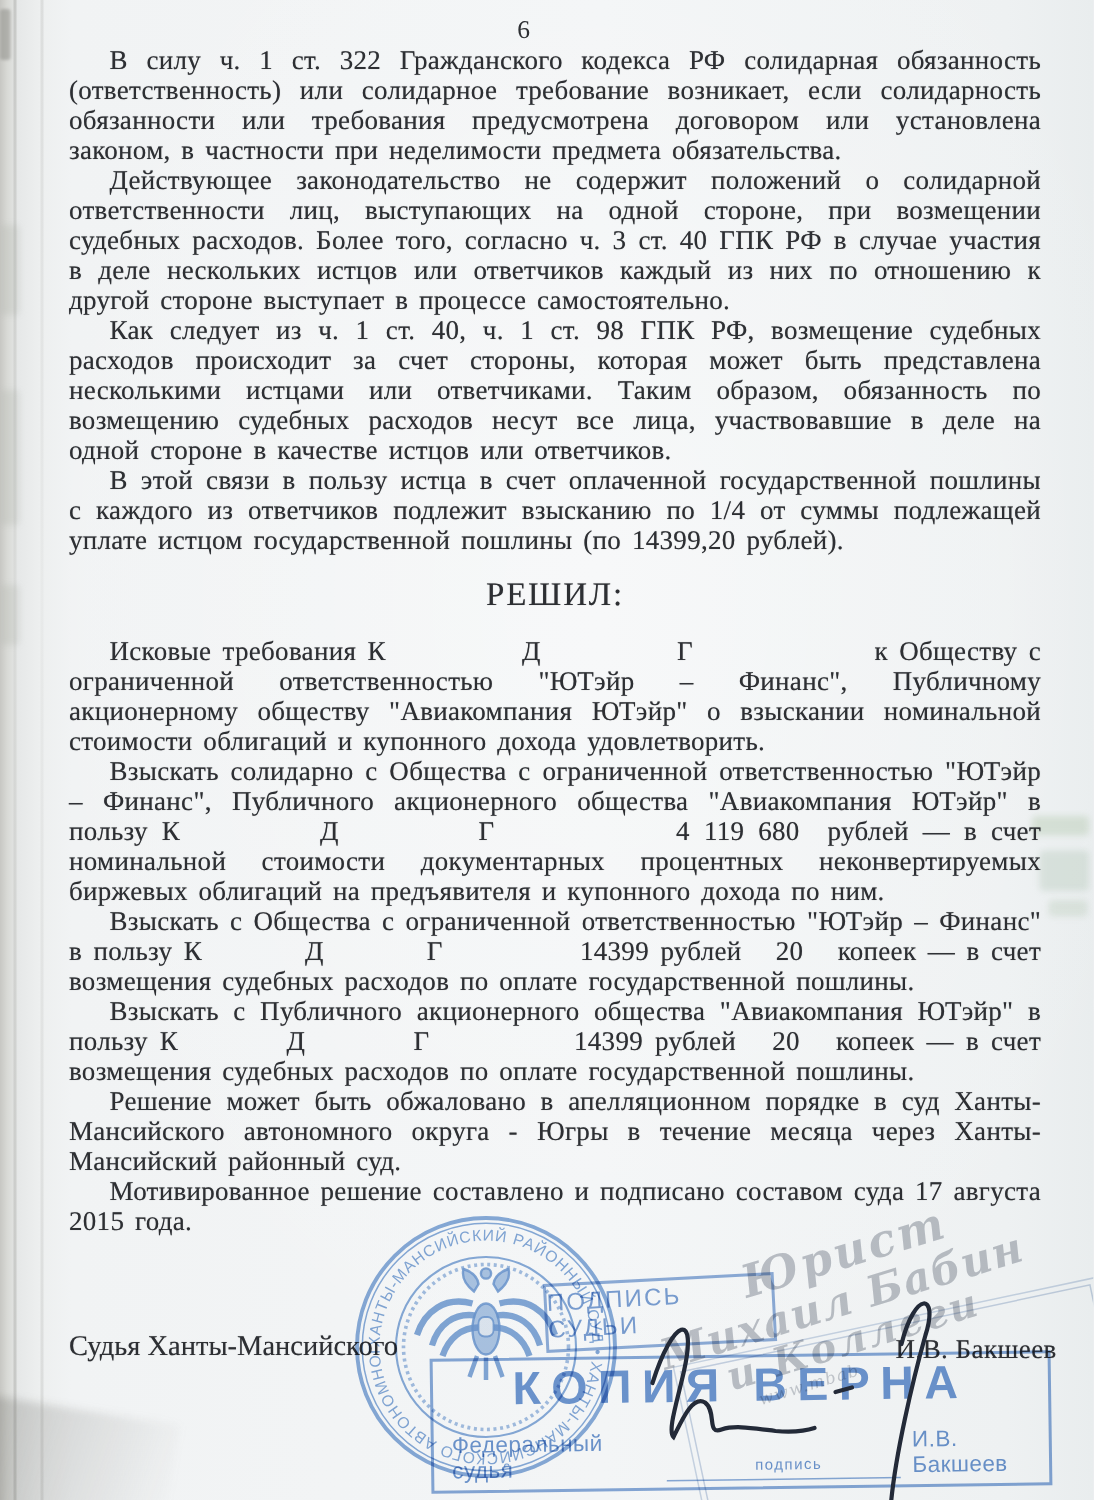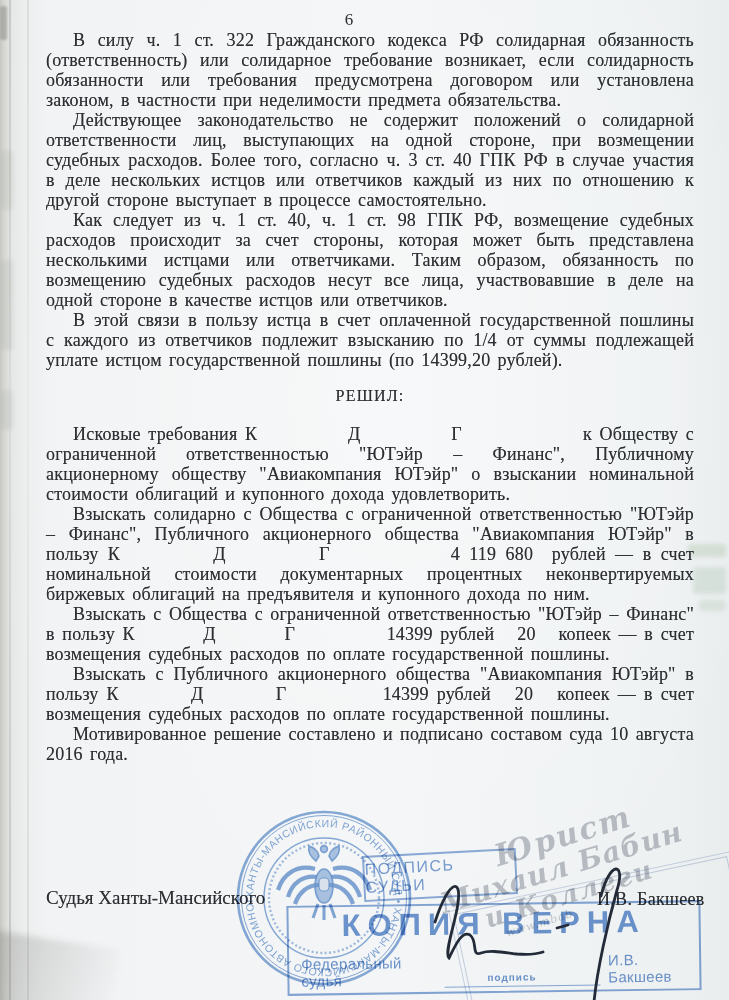--- a/index.html
+++ b/index.html
@@ -25,21 +25,21 @@
 
   .page-number{position:absolute;left:0;right:30px;top:10px;text-align:center;font-size:17px;letter-spacing:1px;}
   .doc-body{
     position:absolute;left:46px;top:30px;width:648px;
     font-size:18px;line-height:20px;text-align:justify;
     word-spacing:2.5px;letter-spacing:.2px;
     text-shadow:0 0 .5px rgba(45,47,51,.55);
   }
   .doc-body p{margin:0;text-indent:27px;}
   .resolution-heading{
-    margin:16px 0 18px 0;text-align:center;font-size:16px;font-weight:normal;
+    margin:16px 0 18px 0;text-align:center;font-size:22px;font-weight:normal;
     letter-spacing:1.2px;text-indent:0;
   }
   .judge-title{position:absolute;left:46px;top:872px;font-size:19px;line-height:27px;text-shadow:0 0 .5px rgba(45,47,51,.5);margin-top:12px;}
   .judge-name{position:absolute;left:597px;top:889px;font-size:18px;letter-spacing:.3px;text-shadow:0 0 .5px rgba(45,47,51,.5);}
 
   
   .stamp{mix-blend-mode:multiply;}
   .seal-svg{position:absolute;left:233px;top:806px;opacity:.88;}
   .sig-stamp{
     position:absolute;left:363px;top:852px;width:150px;height:42px;
@@ -66,21 +66,21 @@
     position:absolute;left:287px;top:903px;width:410px;height:86px;
     border:2px solid rgba(80,130,200,.72);transform:rotate(-.8deg);opacity:.95;
     font-family:"Liberation Sans","DejaVu Sans",sans-serif;color:rgba(75,126,198,.85);
   }
   .copy-title{
     position:absolute;left:0;right:0;top:1px;text-align:center;
     font-size:31px;font-weight:bold;letter-spacing:7px;color:rgba(70,122,198,.82);
   }
   .copy-row{position:absolute;left:12px;top:48px;font-size:15px;letter-spacing:.3px;display:flex;align-items:flex-end;}
   .copy-line{display:inline-block;width:168px;border-bottom:1.5px solid rgba(80,130,200,.7);margin:0 8px;height:16px;}
-  .copy-caption{position:absolute;left:198px;top:67px;font-size:10px;letter-spacing:1px;font-weight:bold;}
+  .copy-caption{position:absolute;left:214px;top:67px;font-size:10px;letter-spacing:1px;}
   .sig-svg{position:absolute;left:405px;top:862px;}
 </style>
 </head>
 <body>
 
 <div class="page">
 
   <div class="fold-line fold-a"></div>
   <div class="fold-line fold-b"></div>
   <div class="corner-smudge"></div>
@@ -97,21 +97,22 @@
   <main class="doc-body">
     <p>В силу ч. 1 ст. 322 Гражданского кодекса РФ солидарная обязанность (ответственность) или солидарное требование возникает, если солидарность обязанности или требования предусмотрена договором или установлена законом, в частности при неделимости предмета обязательства.</p>
     <p>Действующее законодательство не содержит положений о солидарной ответственности лиц, выступающих на одной стороне, при возмещении судебных расходов. Более того, согласно ч. 3 ст. 40 ГПК РФ в случае участия в деле нескольких истцов или ответчиков каждый из них по отношению к другой стороне выступает в процессе самостоятельно.</p>
     <p>Как следует из ч. 1 ст. 40, ч. 1 ст. 98 ГПК РФ, возмещение судебных расходов происходит за счет стороны, которая может быть представлена несколькими истцами или ответчиками. Таким образом, обязанность по возмещению судебных расходов несут все лица, участвовавшие в деле на одной стороне в качестве истцов или ответчиков.</p>
     <p>В этой связи в пользу истца в счет оплаченной государственной пошлины с каждого из ответчиков подлежит взысканию по 1/4 от суммы подлежащей уплате истцом государственной пошлины (по 14399,20 рублей).</p>
     <h2 class="resolution-heading">РЕШИЛ:</h2>
     <p>Исковые требования К&nbsp;&nbsp;&nbsp;&nbsp;&nbsp;&nbsp;&nbsp;&nbsp;&nbsp;&nbsp;&nbsp;&nbsp;Д&nbsp;&nbsp;&nbsp;&nbsp;&nbsp;&nbsp;&nbsp;&nbsp;&nbsp;&nbsp;&nbsp;&nbsp;Г&nbsp;&nbsp;&nbsp;&nbsp;&nbsp;&nbsp;&nbsp;&nbsp;&nbsp;&nbsp;&nbsp;&nbsp;&nbsp;&nbsp;&nbsp;&nbsp;к Обществу с ограниченной ответственностью "ЮТэйр – Финанс", Публичному акционерному обществу "Авиакомпания ЮТэйр" о взыскании номинальной стоимости облигаций и купонного дохода удовлетворить.</p>
     <p>Взыскать солидарно с Общества с ограниченной ответственностью "ЮТэйр – Финанс", Публичного акционерного общества "Авиакомпания ЮТэйр" в пользу К&nbsp;&nbsp;&nbsp;&nbsp;&nbsp;&nbsp;&nbsp;&nbsp;&nbsp;&nbsp;Д&nbsp;&nbsp;&nbsp;&nbsp;&nbsp;&nbsp;&nbsp;&nbsp;&nbsp;&nbsp;Г&nbsp;&nbsp;&nbsp;&nbsp;&nbsp;&nbsp;&nbsp;&nbsp;&nbsp;&nbsp;&nbsp;&nbsp;&nbsp;4&nbsp;119&nbsp;680&nbsp;&nbsp;рублей — в счет номинальной стоимости документарных процентных неконвертируемых биржевых облигаций на предъявителя и купонного дохода по ним.</p>
     <p>Взыскать с Общества с ограниченной ответственностью "ЮТэйр – Финанс" в пользу К&nbsp;&nbsp;&nbsp;&nbsp;&nbsp;&nbsp;&nbsp;&nbsp;&nbsp;Д&nbsp;&nbsp;&nbsp;&nbsp;&nbsp;&nbsp;&nbsp;&nbsp;&nbsp;Г&nbsp;&nbsp;&nbsp;&nbsp;&nbsp;&nbsp;&nbsp;&nbsp;&nbsp;&nbsp;&nbsp;&nbsp;14399&nbsp;рублей&nbsp;&nbsp;&nbsp;20&nbsp;&nbsp;&nbsp;копеек — в счет возмещения судебных расходов по оплате государственной пошлины.</p>
     <p>Взыскать с Публичного акционерного общества "Авиакомпания ЮТэйр" в пользу К&nbsp;&nbsp;&nbsp;&nbsp;&nbsp;&nbsp;&nbsp;&nbsp;&nbsp;Д&nbsp;&nbsp;&nbsp;&nbsp;&nbsp;&nbsp;&nbsp;&nbsp;&nbsp;Г&nbsp;&nbsp;&nbsp;&nbsp;&nbsp;&nbsp;&nbsp;&nbsp;&nbsp;&nbsp;&nbsp;&nbsp;14399&nbsp;рублей&nbsp;&nbsp;&nbsp;20&nbsp;&nbsp;&nbsp;копеек — в счет возмещения судебных расходов по оплате государственной пошлины.</p>
-    <p>Мотивированное решение составлено и подписано составом суда 10 августа 2016 года.</p>
+    <p>Решение может быть обжаловано в апелляционном порядке в суд Ханты-Мансийского автономного округа - Югры в течение месяца через Ханты-Мансийский районный суд.</p>
+    <p>Мотивированное решение составлено и подписано составом суда 17 августа 2015 года.</p>
   </main>
 
   <div class="judge-title">
     <div>Судья Ханты-Мансийского</div>
   </div>
   <div class="judge-name">И.В. Бакшеев</div>
 
   <div class="wm-frame stamp"></div>
   <div class="watermark stamp">
     <div class="wm-l1">Юрист</div>

